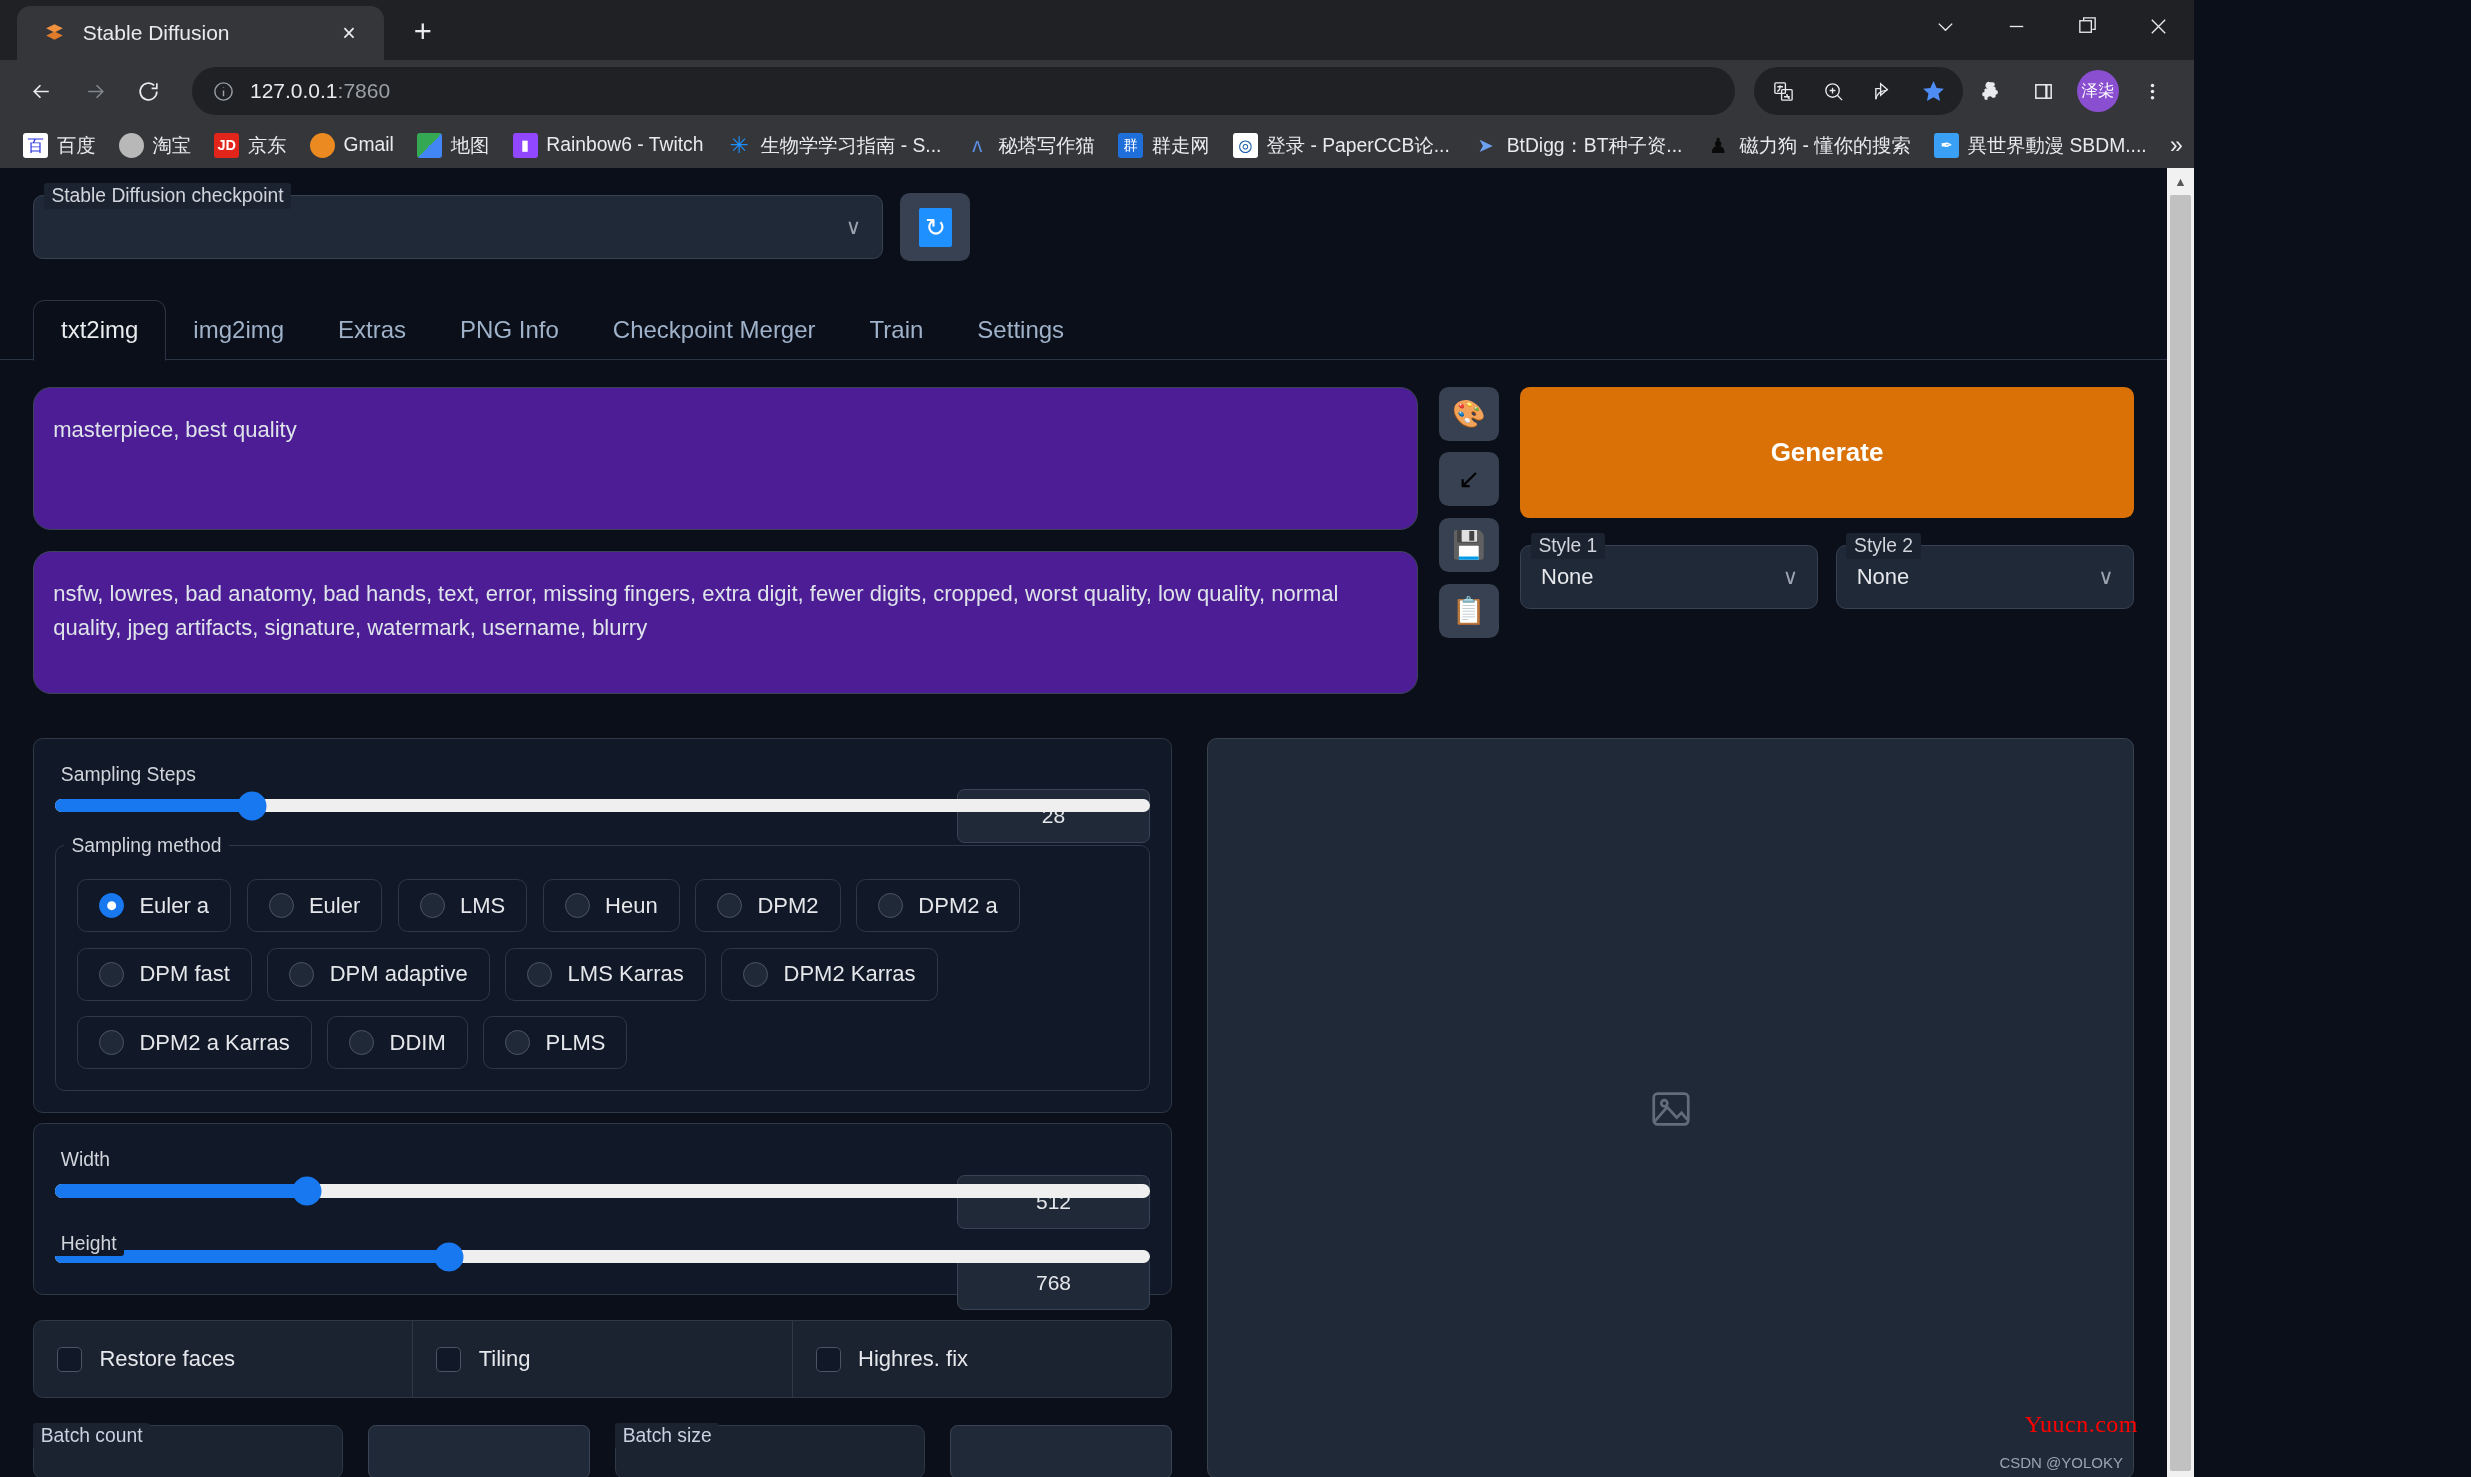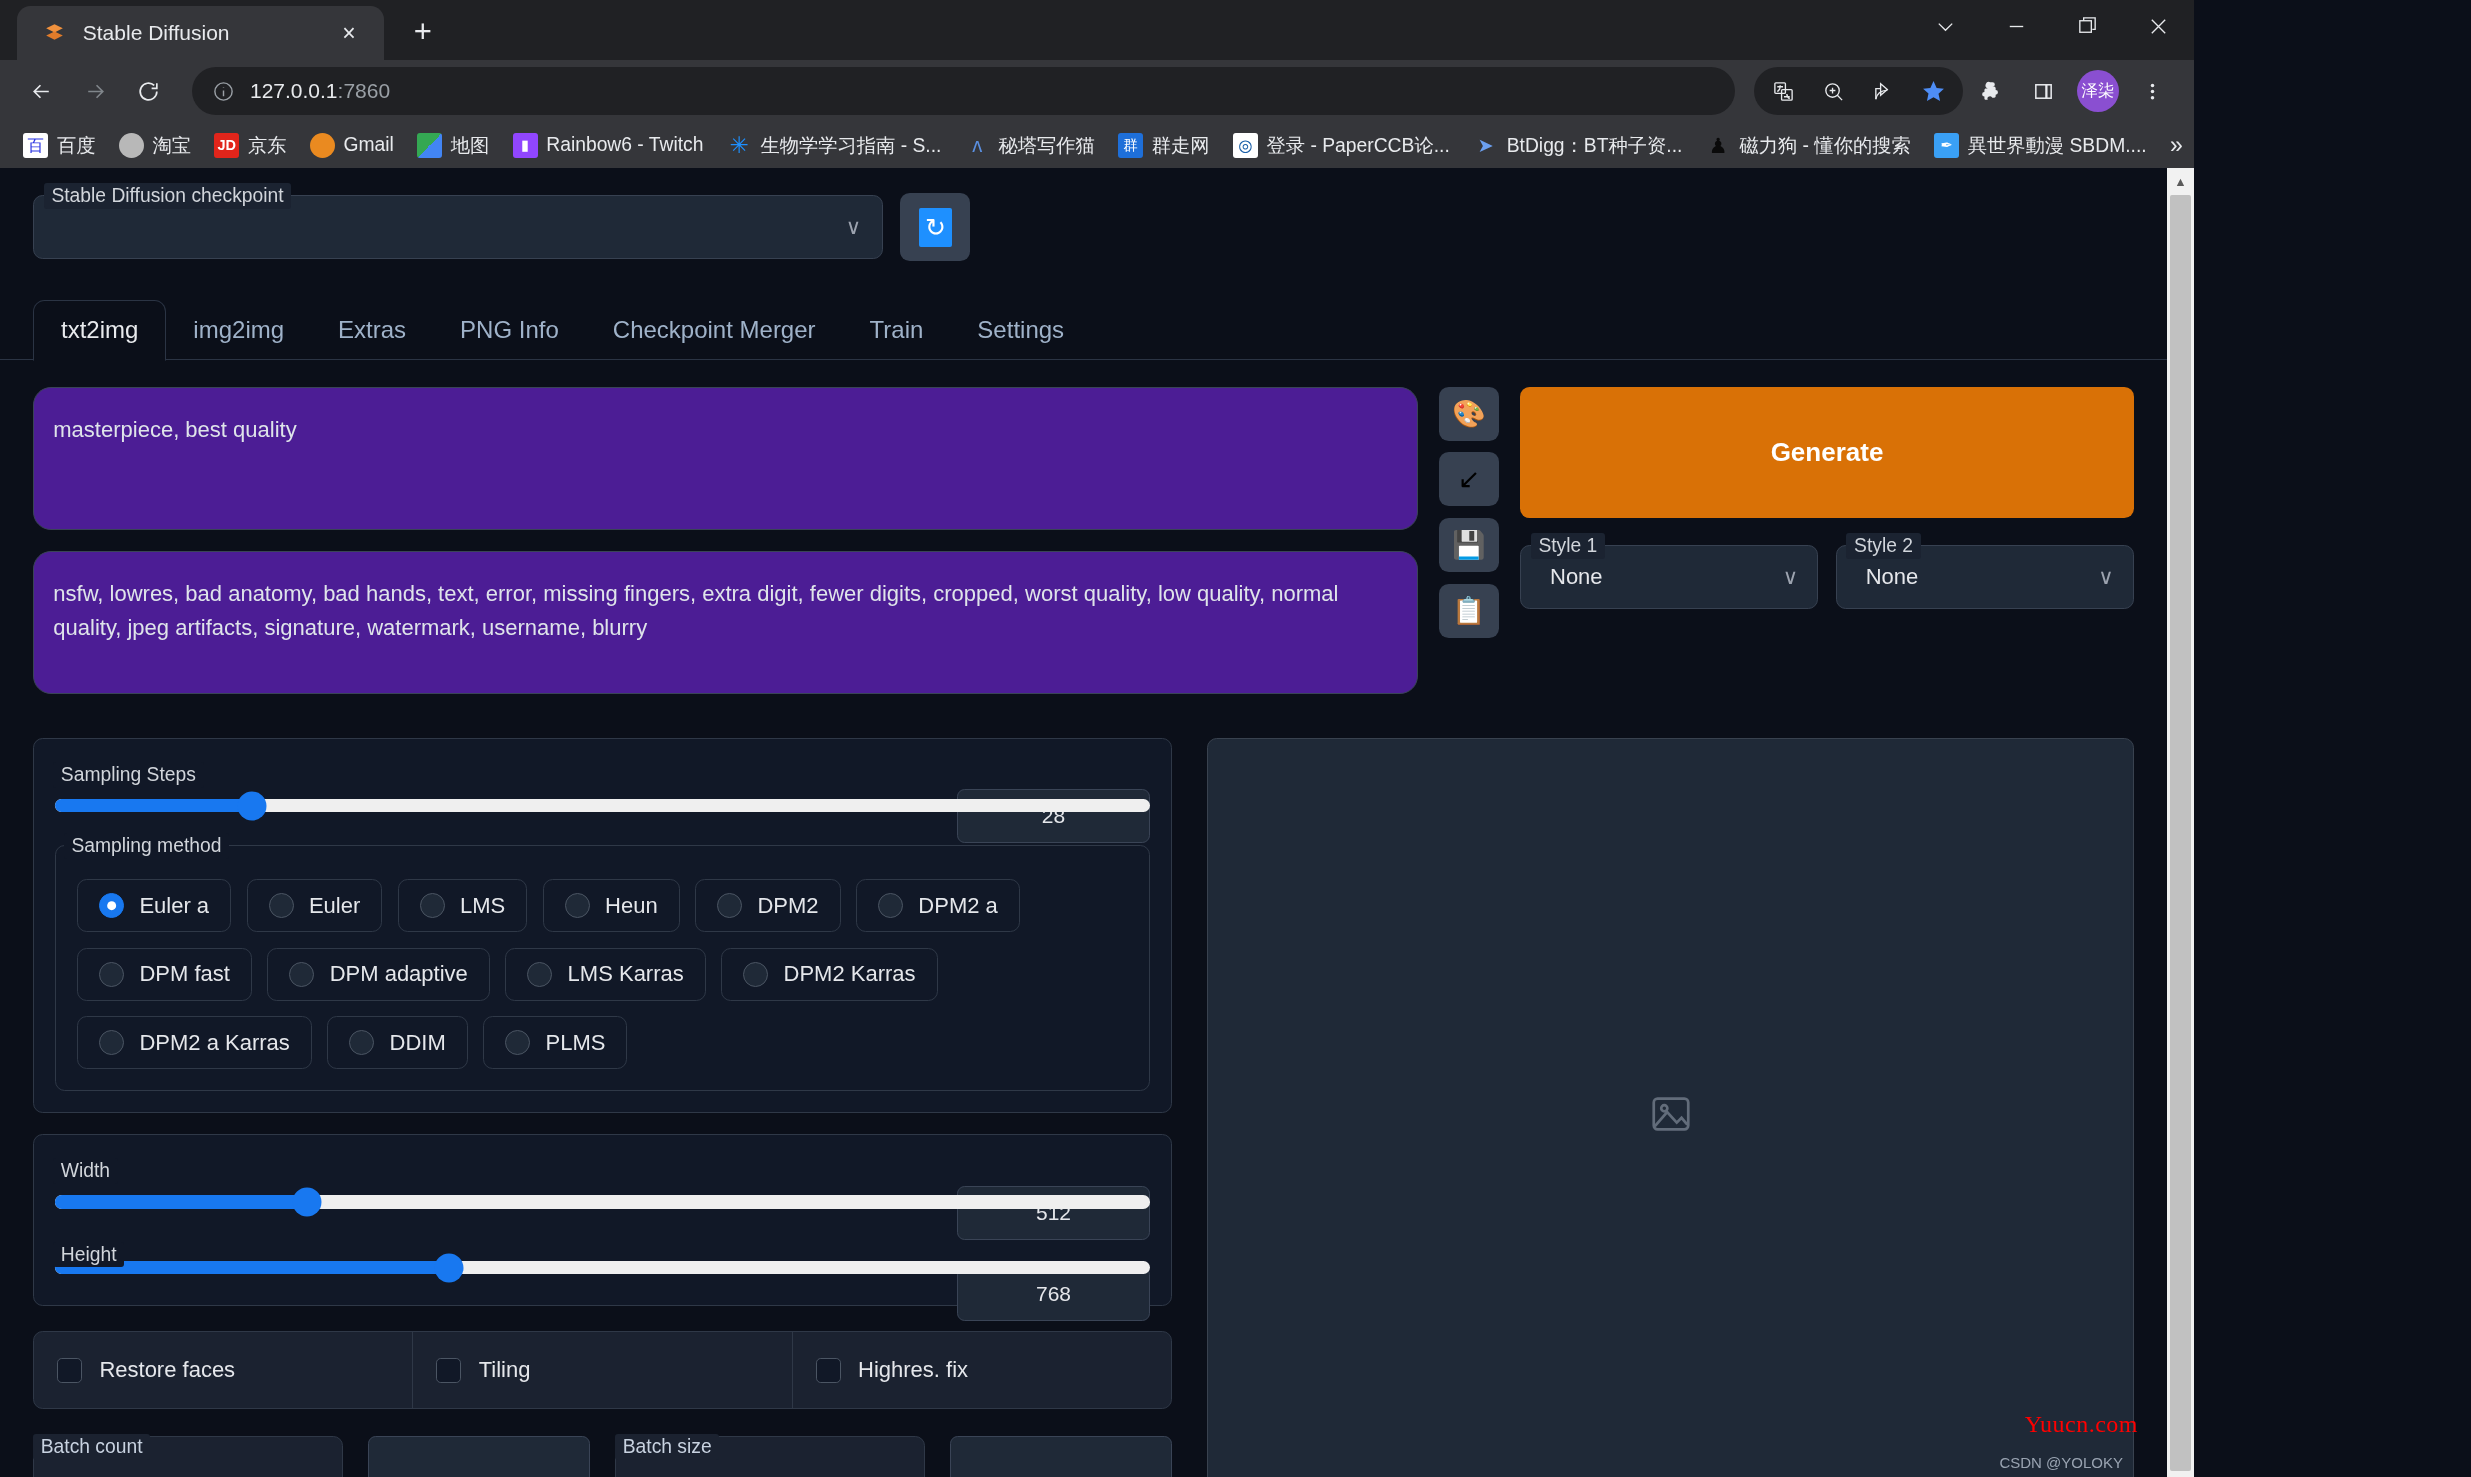--- a/index.html
+++ b/index.html
@@ -148,36 +148,36 @@
   }
 
   .gen-col { flex: 0 0 614px; display: flex; flex-direction: column; }
   .generate-btn {
     height: 131px; background: #d97106; border-radius: 9.7px; color: #fff;
     font-size: 26px; font-weight: bold; display: flex; align-items: center;
     justify-content: center;
   }
   .styles-row { display: flex; gap: 17.4px; margin-top: 27px; }
   .style-field { flex: 1; height: 64px; }
-  .style-val { color: #e5e7eb; font-size: 22px; padding-left: 29px; }
+  .style-val { color: #e5e7eb; font-size: 22px; padding-left: 20px; }
   .style-field .chev { margin-left: auto; margin-right: 19.3px; color: #9ca3af; font-size: 21px; }
 
   
   .main-row { display: flex; gap: 35px; margin-top: 44px; padding: 0 33px; }
   .left-col { flex: 0 0 1139px; }
   .right-col {
     flex: 1; background: #1f2937; border: 1px solid #39424f; border-radius: 9.7px;
     min-height: 676px; display: flex; align-items: center; justify-content: center;
   }
 
   .group {
     border: 1px solid #2f3847; border-radius: 9.7px; padding: 25px 21px 21px;
     position: relative; background: #111827;
   }
-  .group + .group { margin-top: 21px; }
+  .group + .group { margin-top: 10px; }
 
   .slider-block { position: relative; margin-bottom: 9.7px; }
   .num-box {
     position: absolute; right: 0; top: -9.7px; width: 193px; height: 54px;
     background: #1f2937; border: 1px solid #3a4456; border-radius: 7.7px;
     color: #e5e7eb; font-size: 21px; display: flex; align-items: center;
     justify-content: center;
   }
   .track {
     height: 13.5px; background: #efefef; border-radius: 6.8px; position: relative;

